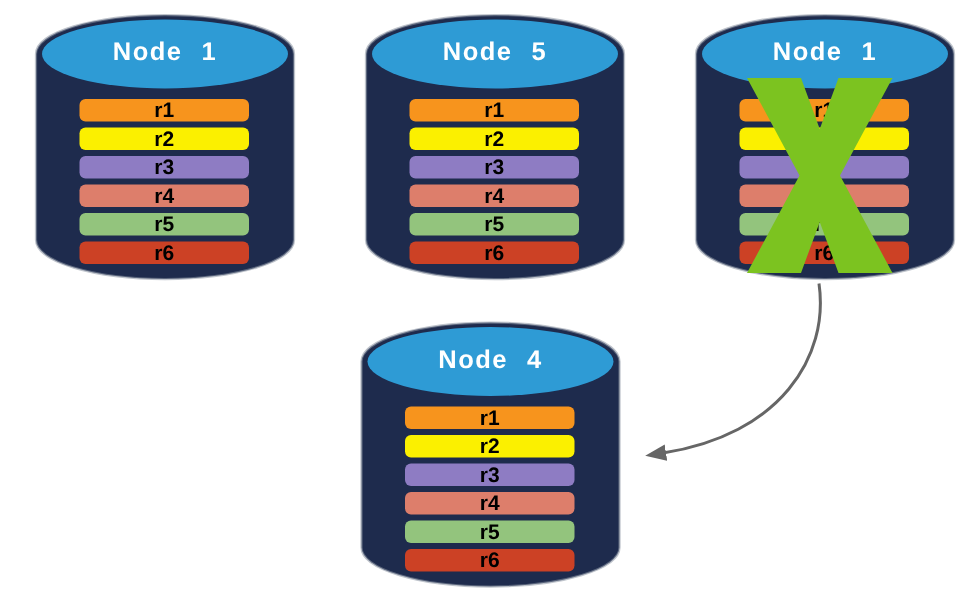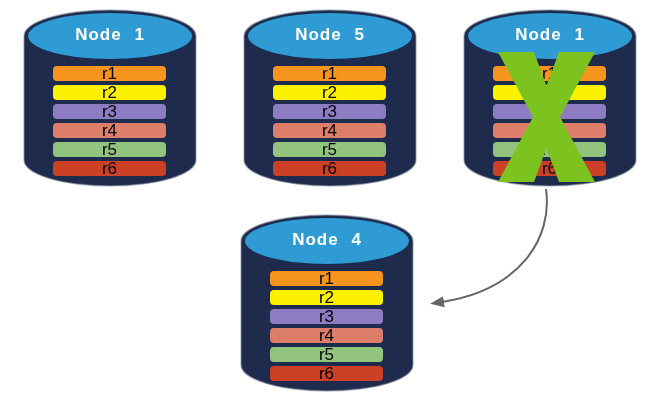--- a/index.html
+++ b/index.html
@@ -47,22 +47,22 @@
     position: absolute;
     left: 31px; top: 58px;
     width: 113px;
   }
   .bar {
     height: 15px;
     margin-bottom: 4px;
     border-radius: 4px;
     text-align: center;
     line-height: 15px;
-    font-size: 17px;
-    font-weight: 400;
+    font-size: 14px;
+    font-weight: 700;
     color: var(--bar-text, #000000);
   }
   .x-overlay {
     position: absolute;
     left: 36px; top: 44px;
     width: 97px; height: 130px;
     overflow: visible;
   }
   .x-glyph { fill: var(--x-mark, #7CC320); }
   .arrow-layer {

